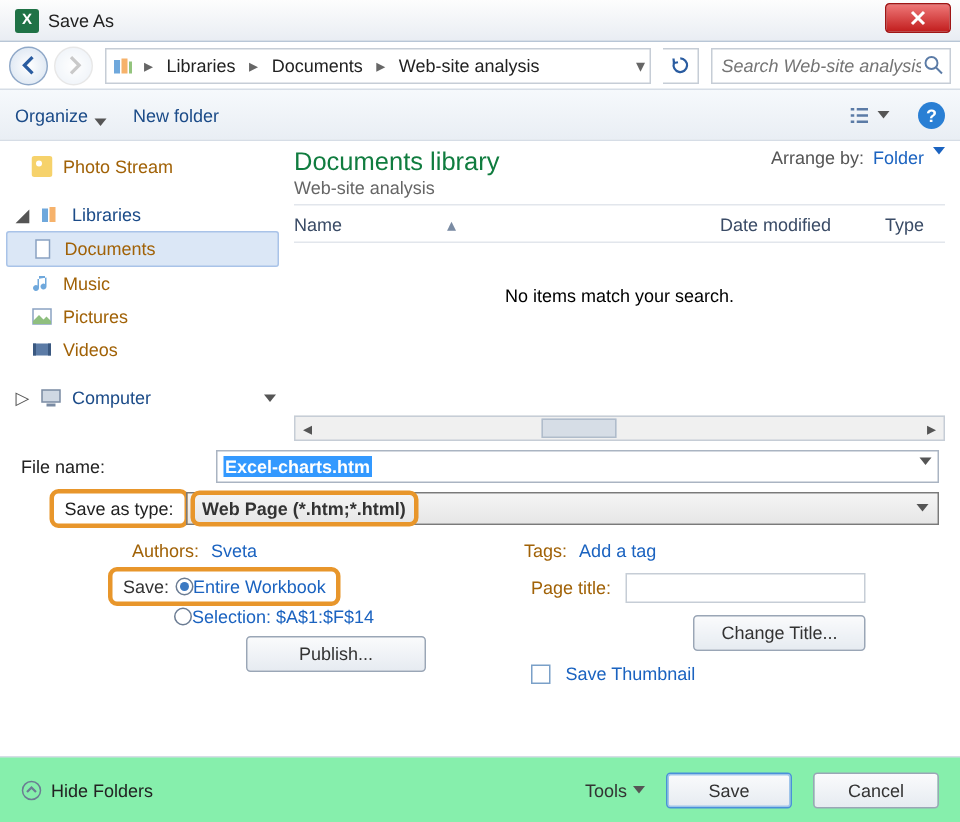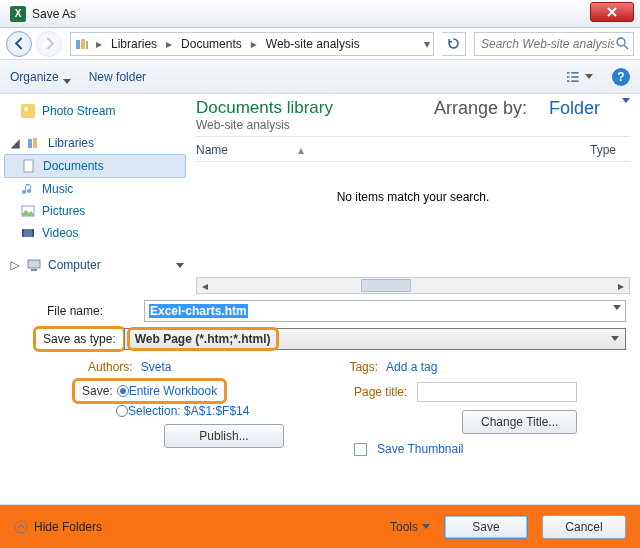--- a/index.html
+++ b/index.html
@@ -26,45 +26,45 @@
 .search svg { width:13px; height:13px; flex:none; }
 
 .toolbar { height: 34px; background: linear-gradient(#f6f9fc,#e9eef4); border-bottom:1px solid #d6dde6; display:flex; align-items:center; padding:0 10px; gap:18px; }
 .toolbar .item { color:#1b4b88; display:flex; align-items:flex-end; gap:4px; }
 .toolbar .spacer { flex:1; }
 .toolbar .iconbtn { width:28px; height:22px; border:1px solid transparent; display:flex; align-items:center; justify-content:center; }
 .toolbar .help { width:18px; height:18px; border-radius:50%; background:#2a7fd4; color:#fff; text-align:center; line-height:18px; font-weight:bold; font-size:12px; }
 
 .body { display:flex; height: 200px; }
 .sidebar { width:190px; border-right: none; padding: 6px 0; }
-.side-item { display:flex; align-items:center; gap:6px; padding: 3px 6px 3px 20px; color:#0369a1; }
+.side-item { display:flex; align-items:center; gap:6px; padding: 3px 6px 3px 20px; color:#a16207; }
 .side-item.hdr { padding-left: 10px; color:#1b4b88; }
 .side-item.hdr .expand { width:10px; text-align:center; color:#555; }
 .side-item.sel { background:#dbe7f6; border:1px solid #a9c3e8; border-radius:2px; margin:0 4px; padding-left:16px; }
 .side-ic { width:16px; height:16px; display:inline-flex; align-items:center; justify-content:center; }
 .side-sep { height: 10px; }
 
 .main { flex:1; display:flex; flex-direction:column; padding: 4px 10px 0 6px; position:relative; }
 .lib-header { display:flex; justify-content:space-between; align-items:flex-start; border-bottom:1px solid #e2e6ec; padding-bottom:4px; }
 .lib-title { color:#107c3f; font-size:17px; }
 .lib-sub { color:#666; font-size:12px; }
-.arrange { color:#555; font-size:18px; display:flex; align-items:flex-start; gap:22px; }
+.arrange { color:#555; font-size:12px; display:flex; align-items:flex-start; gap:6px; }
 .arrange .val { color:#1b63c0; }
 .cols { display:flex; border-bottom:1px solid #e2e6ec; padding: 6px 0 4px; color:#3a4b66; }
 .cols .c1 { flex:1; display:flex; align-items:center; gap:70px; }
 .cols .c2 { width:110px; }
 .cols .c3 { width:40px; }
 .empty { text-align:center; color:#000000; padding: 28px 0; }
 .hscroll { height:17px; border:1px solid #c6cdd6; background:#f0f0f0; margin-top:auto; position:relative; }
 .hscroll .thumb { position:absolute; left:38%; top:1px; height:13px; width:50px; background:#d6dde6; border:1px solid #b0bccb; }
 .hscroll .arr { position:absolute; top:0; width:16px; height:15px; display:flex; align-items:center; justify-content:center; color:#555; }
 
 .form { padding: 6px 14px 0 14px; }
 .frow { display:flex; align-items:center; margin-bottom: 6px; }
-.frow .lab { width:130px; text-align:center; padding-right:8px; color:#222; }
+.frow .lab { width:130px; text-align:left; padding-right:8px; color:#222; }
 .frow .field { flex:1;font-weight:bold; }
 .txtbox { width:100%; height:22px; border:1px solid #aab4c2; background:#fff; display:flex; align-items:center; padding:0 4px; position:relative; }
 .txtbox .sel-text { background:#3399ff; color:#fff; padding:0 1px; }
 .txtbox .caret { position:absolute; right:4px; top:4px; }
 .combobox { height:22px; border:1px solid #7a7a7a; background:linear-gradient(#f5f5f5,#e6e6e6); display:flex; align-items:center; padding:0 6px; position:relative; }
 .hl-orange { outline: 3px solid #e8962b; outline-offset: 1px; border-radius:2px; }
 .tiny-link { color:#1b63c0; }
 .gray-small { color:#a16207; }
 
 .meta { display:flex; padding: 4px 14px; gap: 30px; }
@@ -73,21 +73,21 @@
 .save-block { display:flex; padding: 4px 14px 0; }
 .save-left { width: 340px; }
 .save-left .radio-row { display:flex; align-items:center; gap:0; margin: 0 0 4px 102px; }
 .save-left .save-lab { display:inline-block; width:94px; text-align:right; margin-right:8px; }
 .btn { height:24px; border:1px solid #9aa6b6; background:linear-gradient(#fafbfc,#e6ebf1); border-radius:3px; padding: 0 18px; display:inline-flex; align-items:center; justify-content:center; }
 .btn.primary { border-color:#4a90d9; box-shadow:0 0 0 1px #9fc5ea inset; }
 .save-right .prow { display:flex; align-items:center; gap:10px; margin-bottom:8px; }
 .save-right input.pt { width:160px; height:20px; border:1px solid #c6cdd6; }
 .chk { width:13px; height:13px; border:1px solid #7aa0c8; background:#fff; display:inline-block; }
 
-.footer { position:absolute; bottom:0; left:0; right:0; height:44px; border-top:1px solid #d6dde6; background:#f97316; display:flex; align-items:center; padding:0 14px; gap:14px; }
+.footer { position:absolute; bottom:0; left:0; right:0; height:44px; border-top:1px solid #d6dde6; background:#86efac; display:flex; align-items:center; padding:0 14px; gap:14px; }
 .footer .hide { display:flex; align-items:center; gap:6px; color:#222; }
 .footer .spacer { flex:1; }
 
 .caret-down { width:0; height:0; border-left:4px solid transparent; border-right:4px solid transparent; border-top:5px solid #555; display:inline-block; }
 .caret-down.blue { border-top-color:#1b63c0; }
 .radio { width:12px; height:12px; border:1px solid #6b7c93; border-radius:50%; display:inline-flex; align-items:center; justify-content:center; }
 .radio.on::after { content:""; width:6px; height:6px; background:#3b79c2; border-radius:50%; }
 </style>
 </head>
 <body>
@@ -251,20 +251,21 @@
         <span>Arrange by:</span>
         <span class="val">Folder</span>
         <span class="caret-down blue"></span>
       </div>
     </div>
     <div class="cols">
       <div class="c1">
           <span>Name</span>
           <span style="color:#7a8ba3">▴</span>
         </div>
+      <div class="c2">Date modified</div>
       <div class="c3">Type</div>
     </div>
     <div class="empty">No items match your search.</div>
     <div class="hscroll">
       <div class="arr" style="left:0">◂</div>
       <div class="thumb"></div>
       <div class="arr" style="right:0">▸</div>
     </div>
   </div>
 </div>

